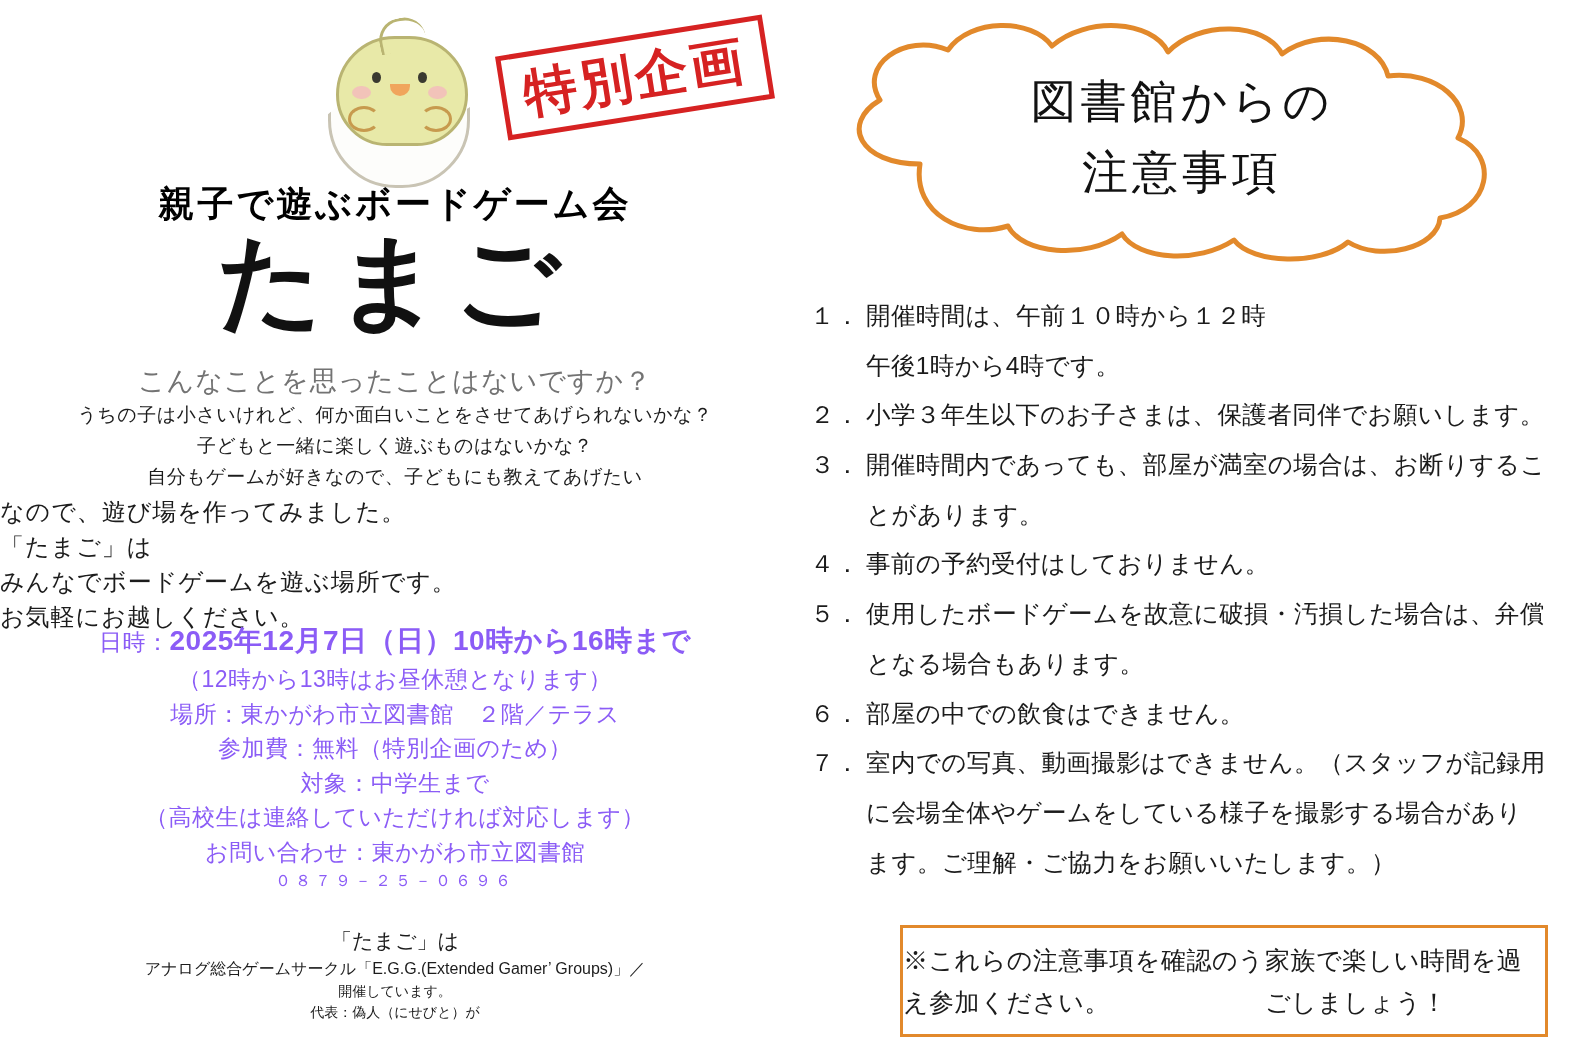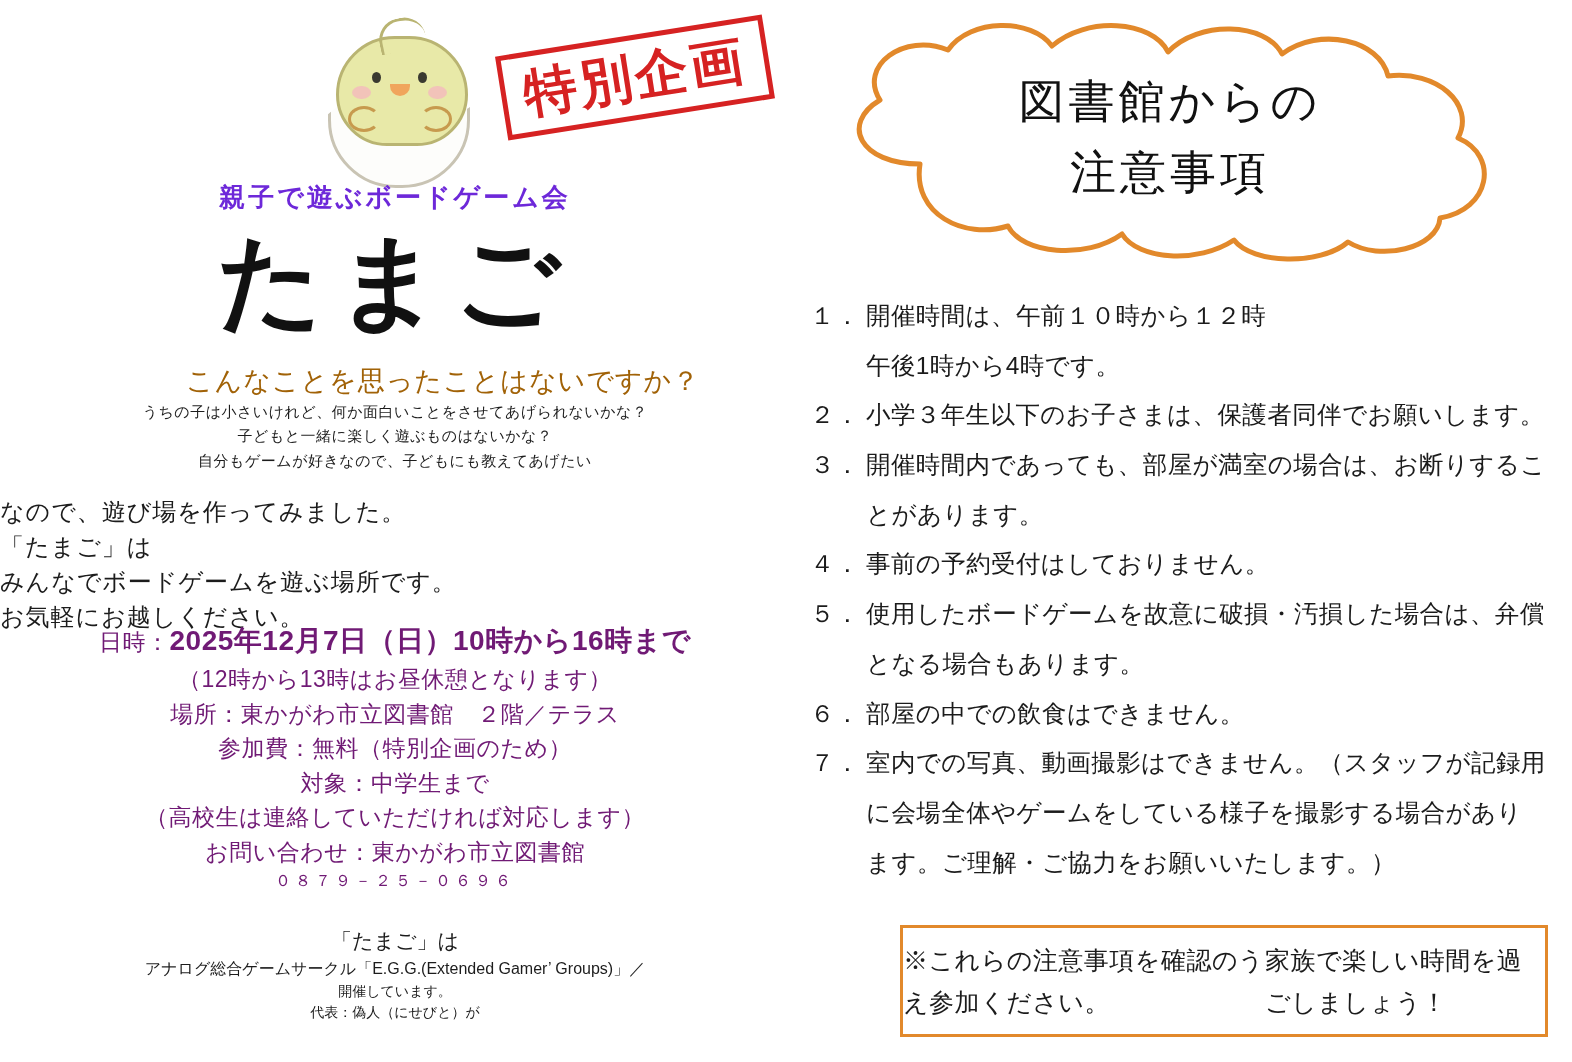--- a/index.html
+++ b/index.html
@@ -127,24 +127,24 @@
     white-space: nowrap;
   }
 
   
   .title-sub {
     position: absolute;
     left: 0;
     top: 180px;
     width: 790px;
     text-align: center;
-    font-size: 26px;
+    font-size: 36px;
     font-weight: bold;
     letter-spacing: 3px;
-    color: #6d28d9;
+    color: #000000;
   }
   .title-main {
     position: absolute;
     left: 0;
     top: 222px;
     width: 790px;
     text-align: center;
     font-size: 104px;
     font-weight: bold;
     letter-spacing: 12px;
@@ -154,30 +154,29 @@
 
   
   .lead {
     position: absolute;
     left: 0;
     top: 363px;
     width: 790px;
     text-align: center;
     font-size: 27px;
     letter-spacing: 1px;
-    color: #a16207;
-    margin-left: 48px;
+    color: #737373;
   }
   .bullets {
     position: absolute;
     left: 0;
     top: 400px;
     width: 790px;
     text-align: center;
-    font-size: 15px;
+    font-size: 19px;
     line-height: 1.62;
     letter-spacing: .5px;
     color: #1c1c1c;
   }
   .statement {
     position: absolute;
     left: 0;
     top: 494px;
     width: 790px;
     text-align: left;
@@ -189,21 +188,21 @@
 
   .details {
     position: absolute;
     left: 0;
     top: 620px;
     width: 790px;
     text-align: center;
     font-size: 23px;
     line-height: 1.5;
     letter-spacing: .5px;
-    color: #701a75;
+    color: #8b5cf6;
   }
   .details .dt-line { white-space: nowrap; }
   .details .big {
     font-size: 28px;
     font-weight: bold;
   }
   .details .label { font-size: 23px; }
   .details .phone {
     letter-spacing: 4px;
     font-size: 16px;
@@ -234,21 +233,21 @@
   .cloud {
     position: absolute;
     left: 10px;
     top: 14px;
     width: 740px;
     height: 260px;
   }
   .cloud svg { display: block; }
   .cloud-text {
     position: absolute;
-    left: 0;
+    left: 12px;
     top: 52px;
     width: 740px;
     text-align: center;
     font-size: 46px;
     line-height: 1.55;
     letter-spacing: 4px;
     color: #111;
   }
 
   .notes {

